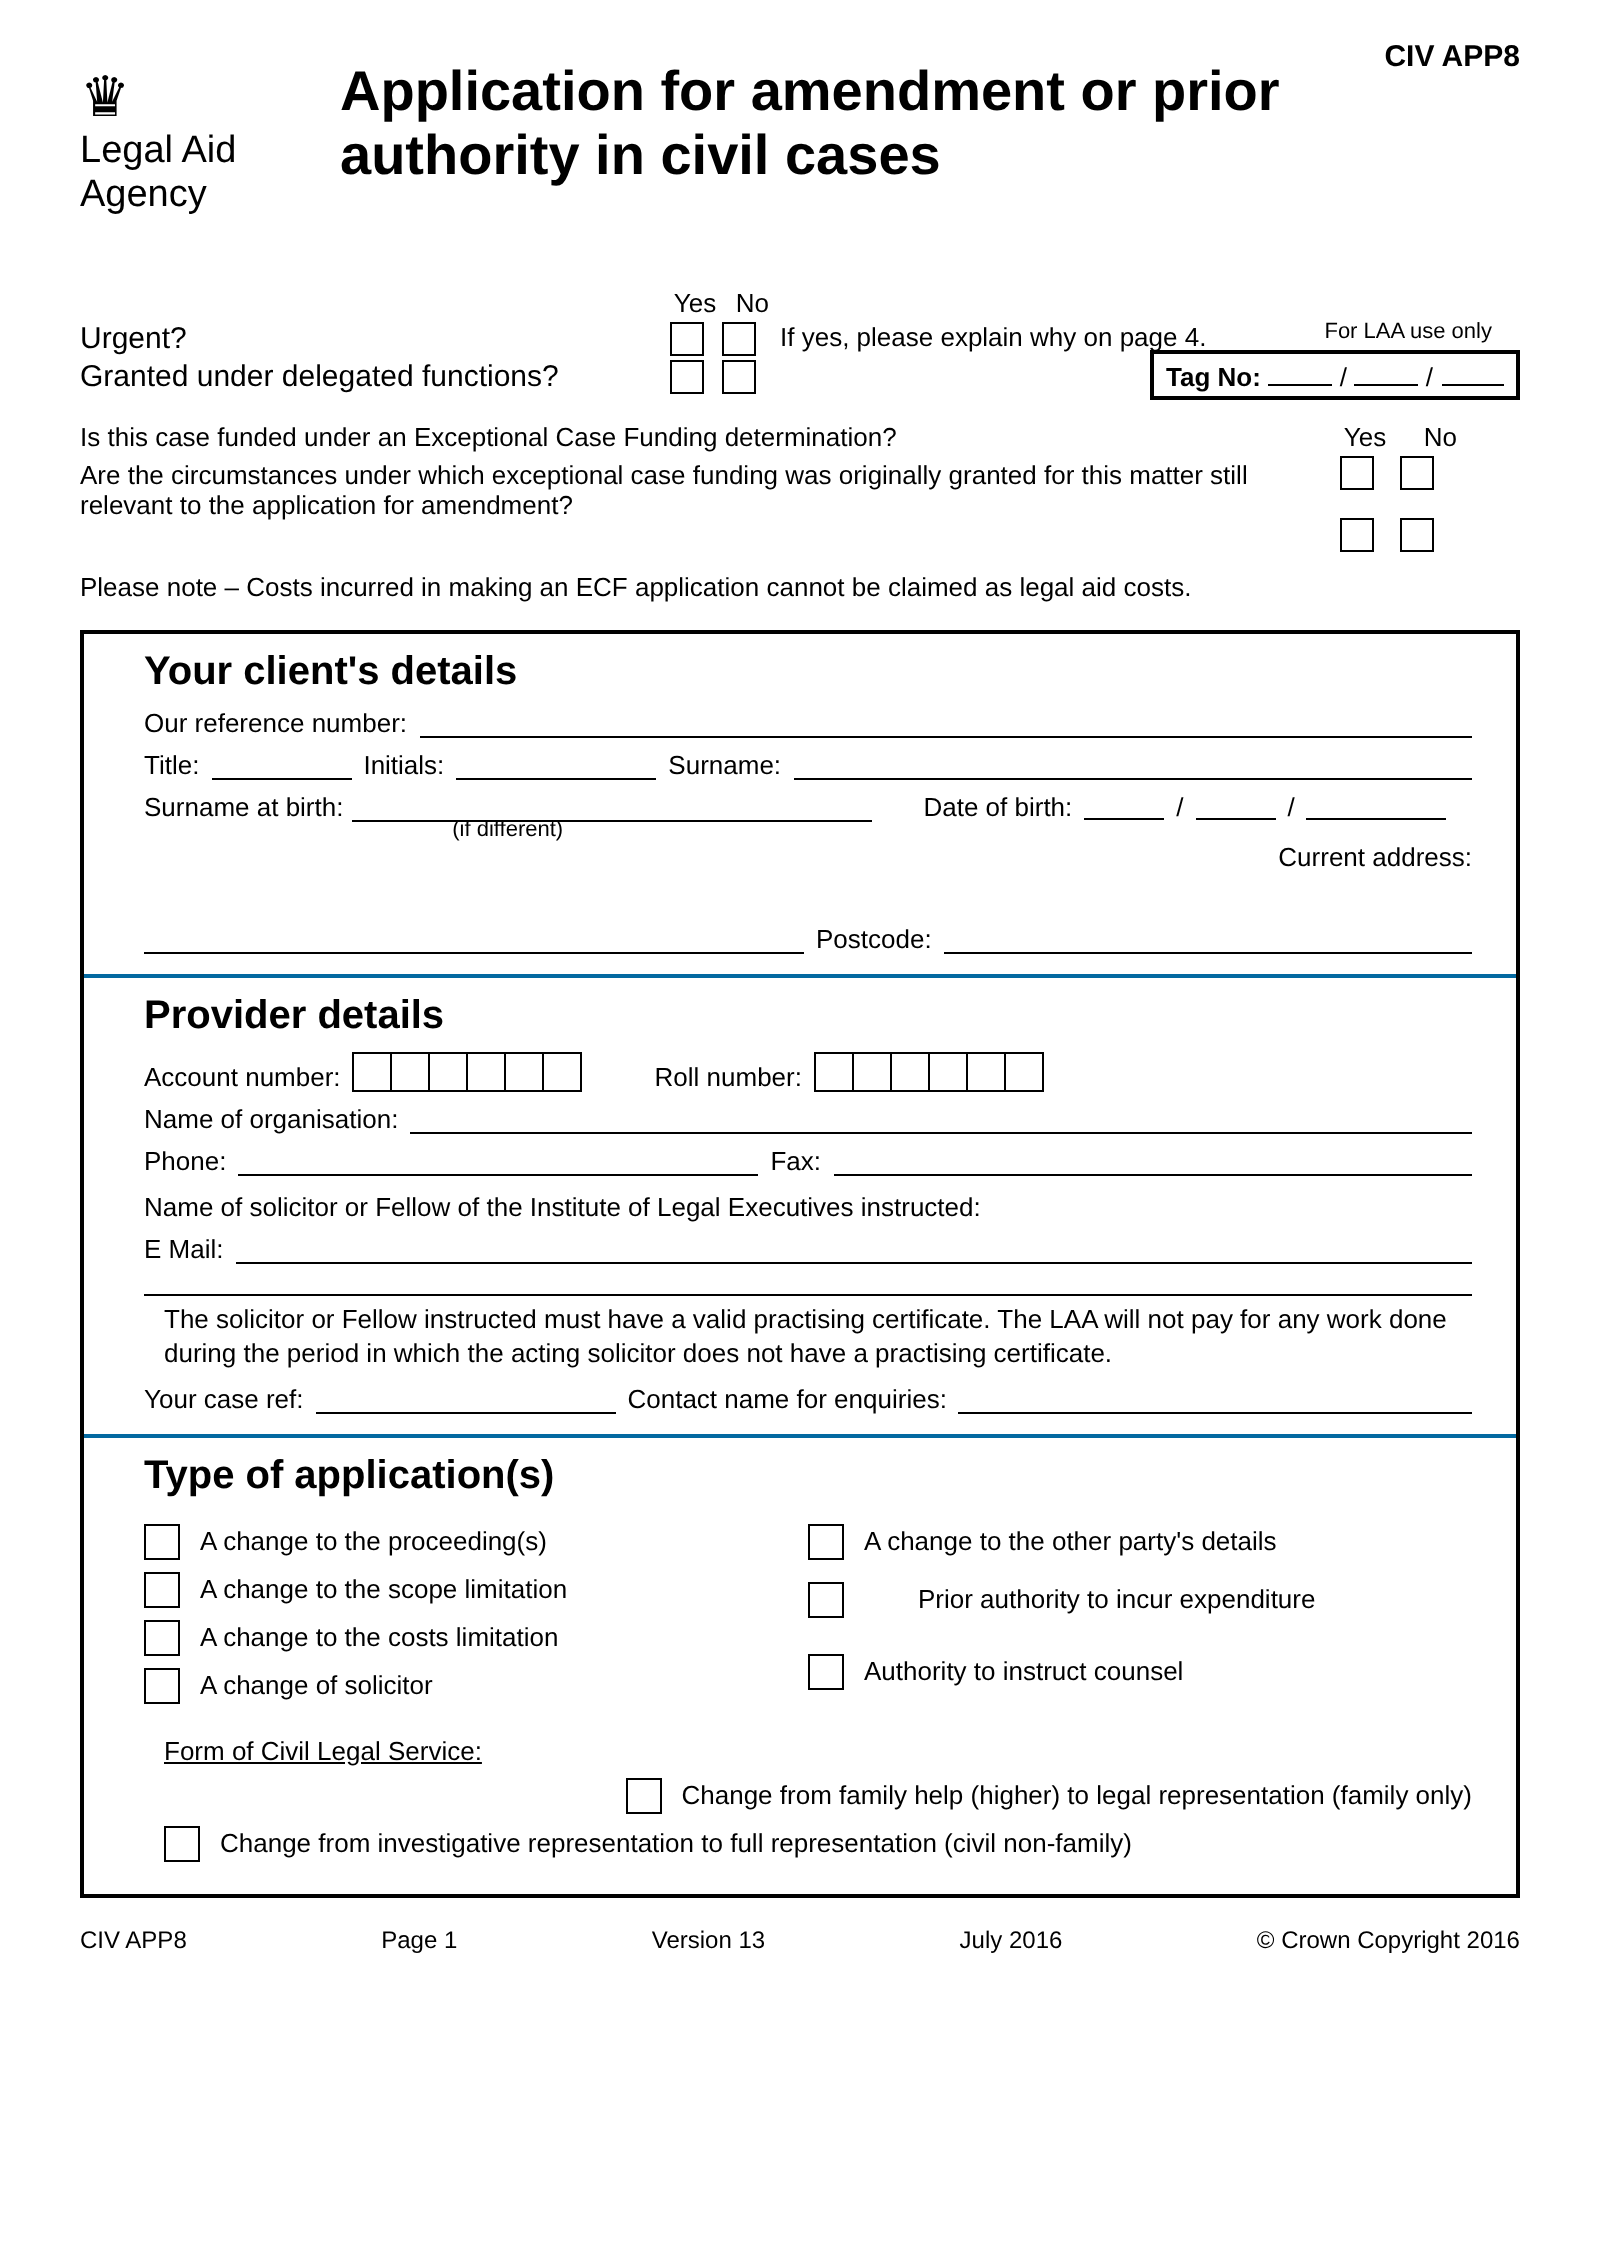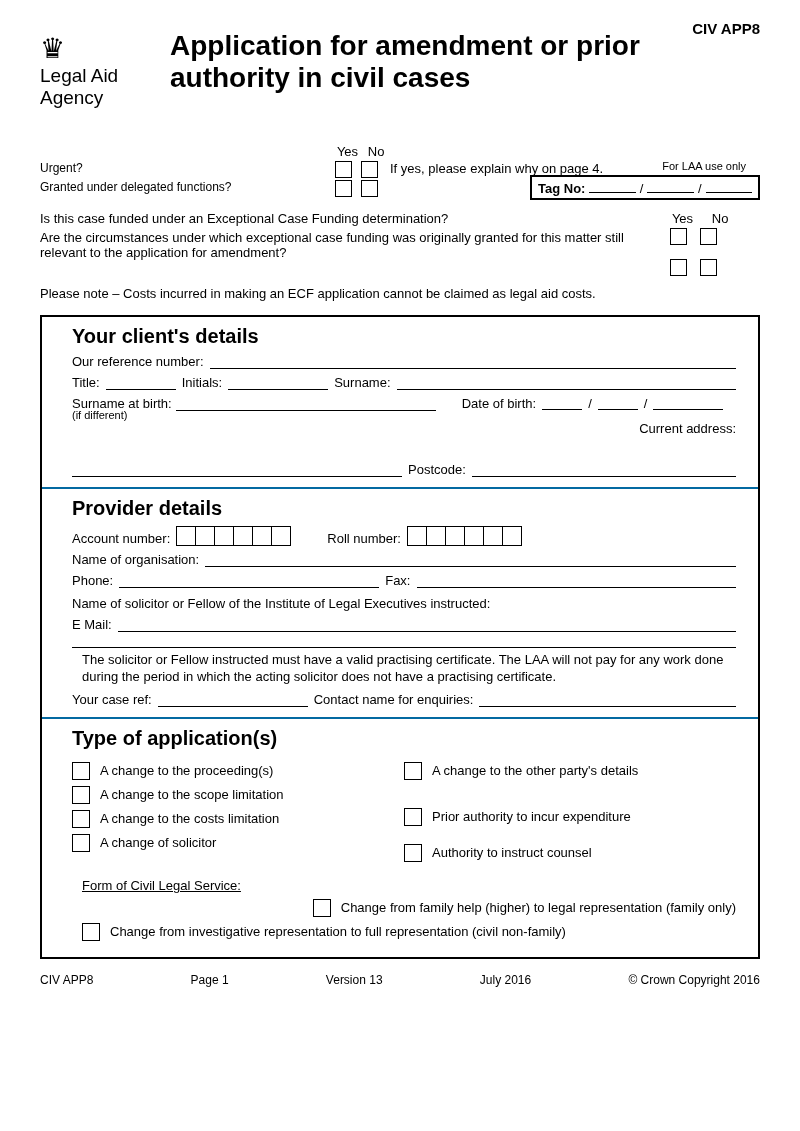--- a/index.html
+++ b/index.html
@@ -20,34 +20,34 @@
   .crest { font-size: 28px; line-height: 1; }
   .agency-name { font-size: 19px; line-height: 1.15; margin-top: 2px; }
   .title-box { flex: 1; padding-left: 15px; }
   .form-title { font-size: 28px; font-weight: bold; line-height: 1.15; }
   .form-code { position: absolute; right: 0; top: -10px; font-size: 15px; font-weight: bold; }
   .laa-use { position: absolute; right: 14px; top: 130px; font-size: 11px; }
   .tag-box {
     position: absolute; right: 0; top: 145px;
     border: 2px solid #000;
     padding: 4px 6px 2px 6px;
-    width: 230px;
+    width: 185px;
     font-size: 13px;
     display: flex;
     align-items: baseline;
   }
   .tag-box b { margin-right: 4px; }
   .tag-line { flex:1; border-bottom: 1.5px solid #000; text-align:center; }
   .tag-sep { padding: 0 4px; }
 
   .prelim { margin-top: 35px; }
   .yn-header { margin-left: 295px; font-size: 13px; }
   .yn-header span { display:inline-block; width:25px; text-align:center; }
   .prelim-row { display:flex; align-items:flex-start; margin-top:2px; }
-  .prelim-label { width: 295px; font-size:12px; }
+  .prelim-label { width: 295px; font-size:15px; }
   .box { display:inline-block; width:17px; height:17px; border:1.5px solid #000; vertical-align:middle; }
   .box + .box { margin-left: 9px; }
   .after-box { margin-left: 12px; font-size:13px; }
 
   .ecf-block { margin-top: 14px; }
   .ecf-row { display:flex; }
   .ecf-text { flex:1; font-size:13px; padding-right:10px; }
   .ecf-yn { width:90px; text-align:left; }
   .ecf-yn-header { text-align:left; margin-bottom:2px; }
   .ecf-yn-header span { display:inline-block; width:25px; text-align:center; font-size:13px;}
@@ -160,21 +160,21 @@
       <span class="uline grow"></span>
     </div>
     <div class="frow">
       <span class="lbl">Title:</span>
       <span class="uline w70"></span>
       <span class="lbl">Initials:</span>
       <span class="uline w100"></span>
       <span class="lbl">Surname:</span>
       <span class="uline grow"></span>
     </div>
-    <div class="frow" style="align-items:flex-start;">
+    <div class="frow" style="align-items:flex-start;text-align:center;">
       <div>
         <div style="display:flex; align-items:flex-end;">
           <span class="lbl">Surname at birth:</span>
           <span class="uline" style="width:260px; margin-left:4px;"></span>
         </div>
         <div class="sub">(if different)</div>
       </div>
       <span class="lbl" style="margin-left:20px;">Date of birth:</span>
       <span class="uline w40"></span>/
       <span class="uline w40"></span>/
@@ -261,21 +261,21 @@
         <div class="app-row">
             <span class="chk"></span>
             <span>A change of solicitor</span>
           </div>
       </div>
       <div class="app-col">
         <div class="app-row">
             <span class="chk"></span>
             <span>A change to the other party's details</span>
           </div>
-        <div class="app-row" style="margin-top:28px;">
+        <div class="app-row" style="margin-top:11px;gap:27px;">
             <span class="chk"></span>
             <span>Prior authority to incur expenditure</span>
           </div>
         <div class="app-row" style="margin-top:18px;">
             <span class="chk"></span>
             <span>Authority to instruct counsel</span>
           </div>
       </div>
     </div>
     <div class="civil-label">Form of Civil Legal Service:</div>

